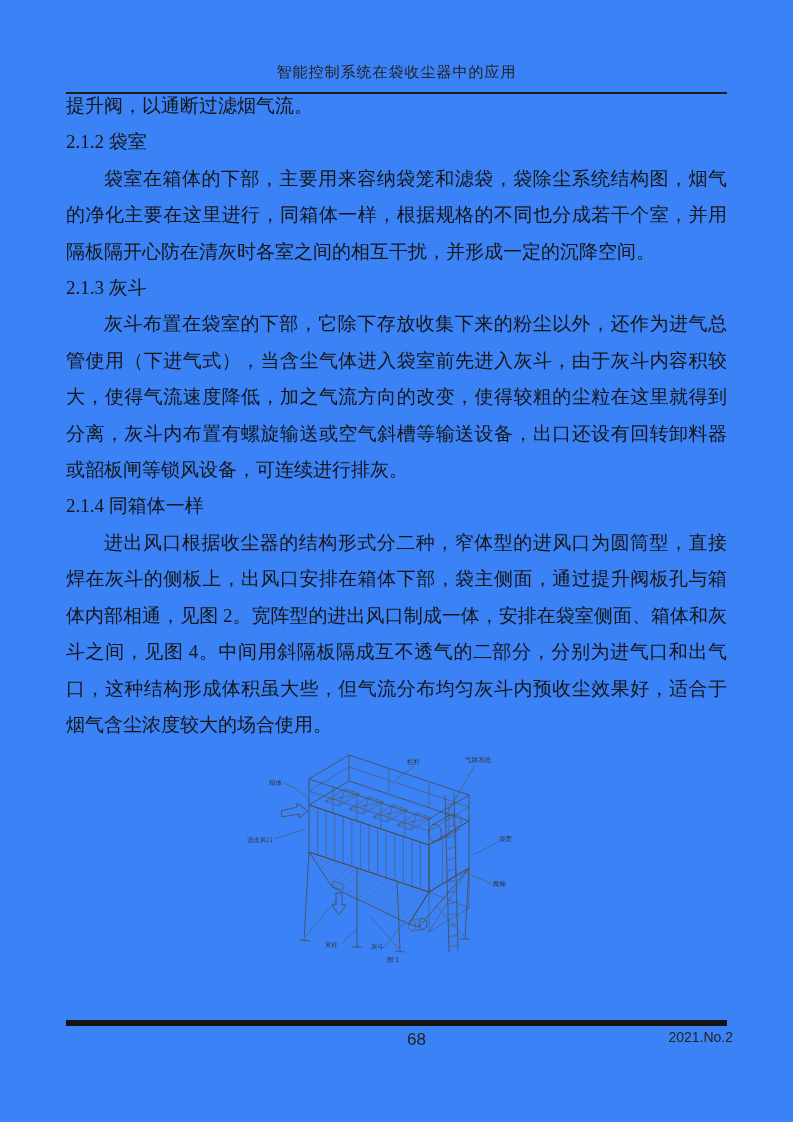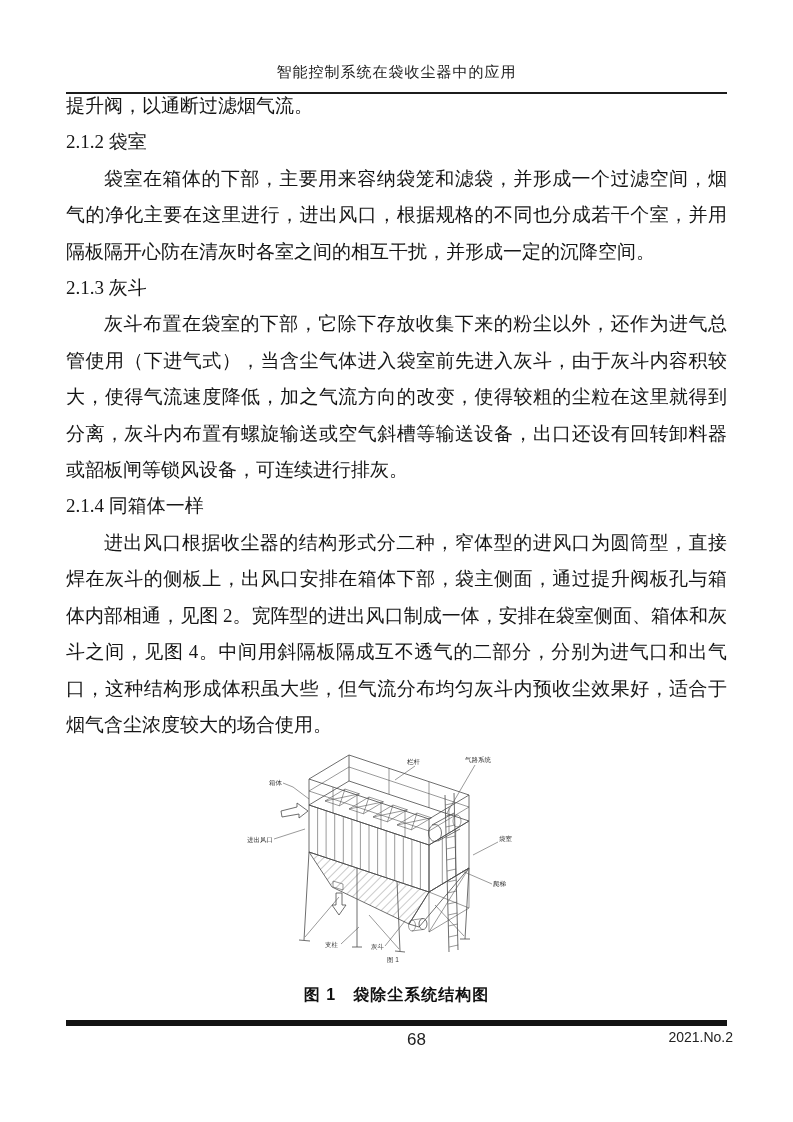--- a/index.html
+++ b/index.html
@@ -1,20 +1,20 @@
 <!DOCTYPE html>
 <html><head>
 <meta charset="utf-8">
 <style>
   html,body{margin:0;padding:0;background:#e8e8e8;}
   .page{
     position:relative;
     width:793px;height:1122px;
     margin:0 auto;
-    background:#ffffff;
+    background:#3b82f6;
     overflow:hidden;
     font-family:"Liberation Serif","DejaVu Serif",serif;
     color:#1a1a1a;
   }
   .header-title{
     position:absolute;top:63px;left:66px;width:661px;
     text-align:center;font-size:15px;color:#222;
     letter-spacing:1px;
   }
   .header-rule{
@@ -67,21 +67,21 @@
 <body>
 
 <div class="page">
 
   <div class="header-title">智能控制系统在袋收尘器中的应用</div>
   <div class="header-rule"></div>
 
   <div class="body-text">
     <div class="tblock cont">提升阀，以通断过滤烟气流。</div>
     <div class="tblock head">2.1.2 袋室</div>
-    <div class="tblock para">袋室在箱体的下部，主要用来容纳袋笼和滤袋，并形成一个过滤空间，烟气的净化主要在这里进行，进出风口，根据规格的不同也分成若干个室，并用隔板隔开心防在清灰时各室之间的相互干扰，并形成一定的沉降空间。</div>
+    <div class="tblock para">袋室在箱体的下部，主要用来容纳袋笼和滤袋，袋除尘系统结构图，烟气的净化主要在这里进行，同箱体一样，根据规格的不同也分成若干个室，并用隔板隔开心防在清灰时各室之间的相互干扰，并形成一定的沉降空间。</div>
     <div class="tblock head">2.1.3 灰斗</div>
     <div class="tblock para">灰斗布置在袋室的下部，它除下存放收集下来的粉尘以外，还作为进气总管使用（下进气式），当含尘气体进入袋室前先进入灰斗，由于灰斗内容积较大，使得气流速度降低，加之气流方向的改变，使得较粗的尘粒在这里就得到分离，灰斗内布置有螺旋输送或空气斜槽等输送设备，出口还设有回转卸料器或韶板闸等锁风设备，可连续进行排灰。</div>
     <div class="tblock head">2.1.4 同箱体一样</div>
     <div class="tblock para">进出风口根据收尘器的结构形式分二种，窄体型的进风口为圆筒型，直接焊在灰斗的侧板上，出风口安排在箱体下部，袋主侧面，通过提升阀板孔与箱体内部相通，见图 2。宽阵型的进出风口制成一体，安排在袋室侧面、箱体和灰斗之间，见图 4。中间用斜隔板隔成互不透气的二部分，分别为进气口和出气口，这种结构形成体积虽大些，但气流分布均匀灰斗内预收尘效果好，适合于烟气含尘浓度较大的场合使用。</div>
 
     <div class="figure-wrap">
       <svg class="figure-svg" width="300" height="230" viewBox="0 0 300 230" xmlns="http://www.w3.org/2000/svg">
         <defs>
           <pattern id="hatch" width="6" height="6" patternUnits="userSpaceOnUse" patternTransform="rotate(45)">
             <line x1="0" y1="0" x2="0" y2="6" stroke="#666" stroke-width="0.7"></line>
@@ -228,21 +228,20 @@
         <text class="lbl" x="22" y="38">箱体</text>
         <text class="lbl" x="160" y="17">栏杆</text>
         <text class="lbl" x="218" y="15">气路系统</text>
         <text class="lbl" x="0" y="95">进出风口</text>
         <text class="lbl" x="252" y="94">袋室</text>
         <text class="lbl" x="246" y="139">爬梯</text>
         <text class="lbl" x="78" y="200">支柱</text>
         <text class="lbl" x="124" y="202">灰斗</text>
         <text class="lbl" x="140" y="215" font-size="6">图 1</text>
       </svg>
-      <div class="figure-caption">图 1　袋除尘系统结构图</div>
     </div>
   </div>
 
   <div class="footer-bar"></div>
   <div class="footer-page">68</div>
   <div class="footer-issue">2021.No.2</div>
 
 </div>
 
 </body></html>

